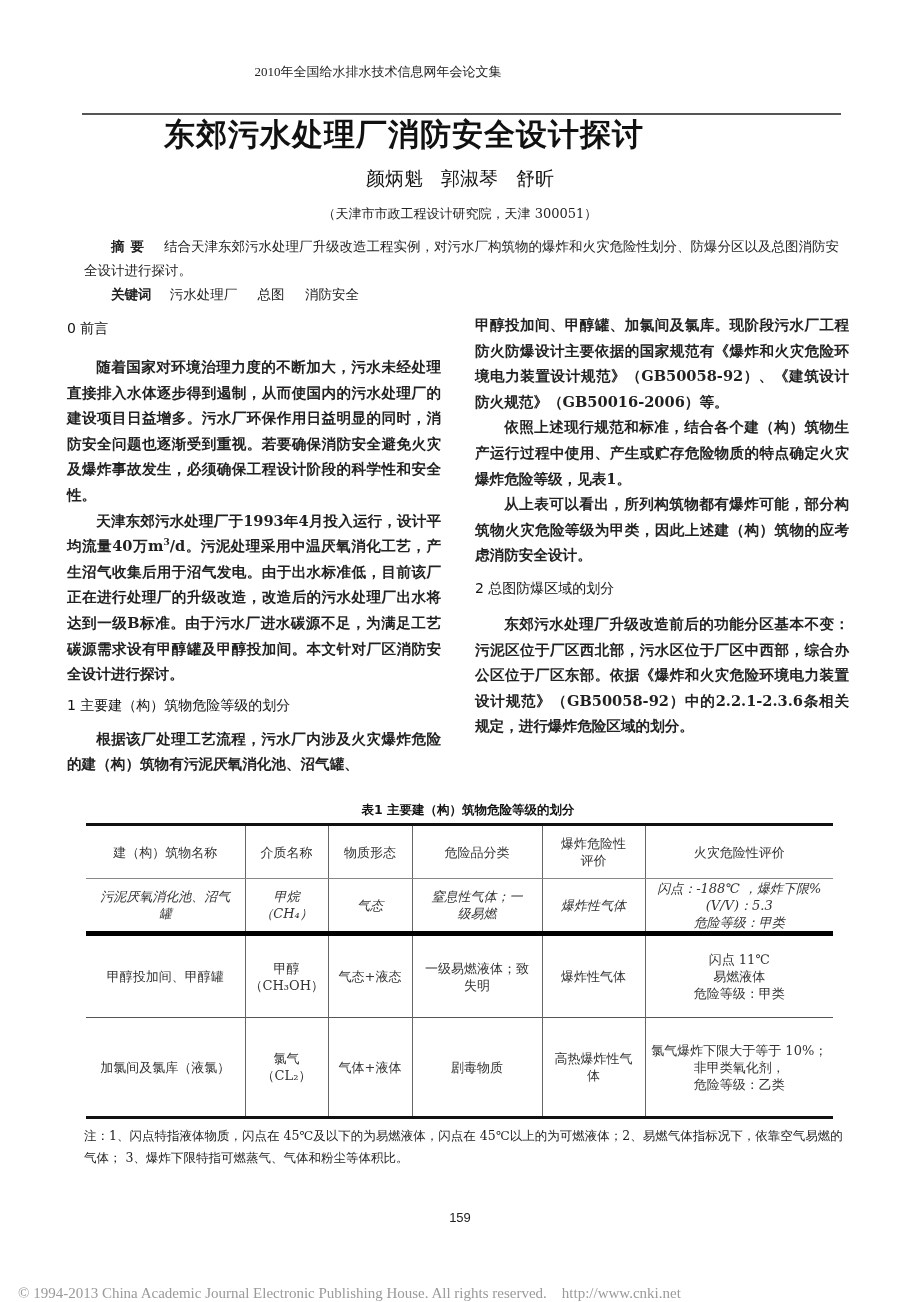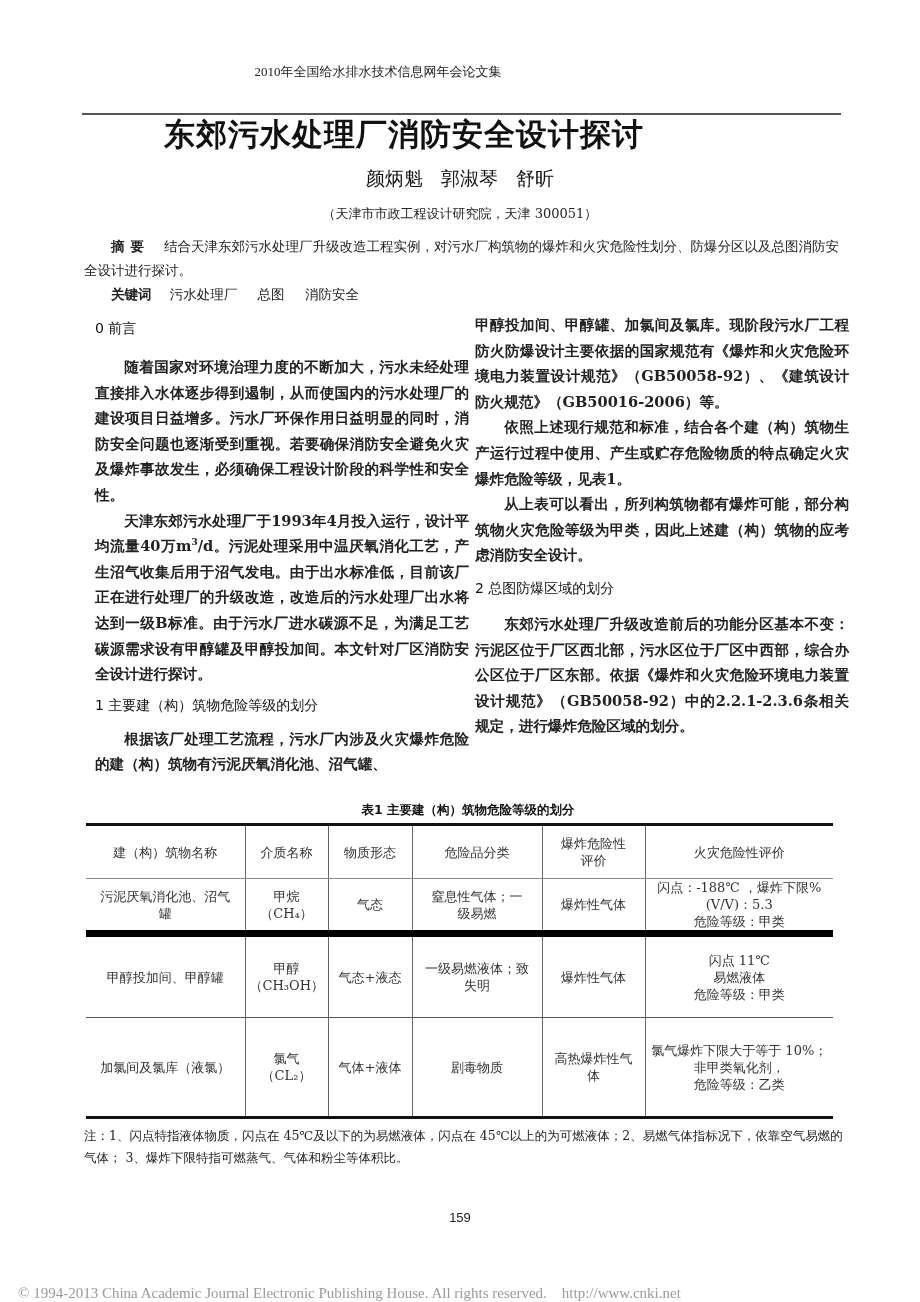--- a/index.html
+++ b/index.html
@@ -37,21 +37,21 @@
       font-size: 13.5px; line-height: 24px; color: #222;
     }
     .abstract p { margin: 0; text-indent: 2em; }
     .abstract .label { font-weight: bold; font-family: "DejaVu Sans", "Liberation Sans", sans-serif; margin-right: 14px; letter-spacing: 6px; }
     .keywords .label { letter-spacing: 0; }
     .keywords .kw { margin-right: 16px; }
     .col {
       position: absolute; width: 374px;
       font-size: 14.6px; line-height: 25.6px; color: #222;
     }
-    .col-left { left: 95px; top: 316px; }
+    .col-left { left: 67px; top: 316px; }
     .col-right { left: 475px; top: 312px; }
     .col p { margin: 0; text-align: justify; font-weight: bold; }
     .col p.indent { text-indent: 2em; }
     .sec-head {
       font-family: "DejaVu Sans", "Liberation Sans", sans-serif;
       font-size: 14px; font-weight: normal; color: #111;
       margin: 0; height: 25px; line-height: 25px;
     }
     .sec-gap { height: 13px; }
     .sup { font-size: 9px; vertical-align: super; line-height: 0; }
@@ -67,21 +67,21 @@
     }
     table.hazard td, table.hazard th {
       border-left: 1px solid #666; border-right: 1px solid #666;
       text-align: center; vertical-align: middle;
       font-weight: normal; line-height: 17px; padding: 0 4px;
     }
     table.hazard tr > :first-child { border-left: none; }
     table.hazard tr > :last-child { border-right: none; }
     table.hazard thead tr { border-top: 3px solid #111; height: 54px; }
     table.hazard thead th { border-bottom: 1px solid #888; }
-    table.hazard tbody tr.r1 { height: 55px; border-bottom: 7px solid #000000; }
+    table.hazard tbody tr.r1 { height: 55px; border-bottom: 5px solid #000000; font-style: italic; }
     table.hazard tbody tr.r2 { height: 84px; border-bottom: 1px solid #555; }
     table.hazard tbody tr.r3 { height: 100px; border-bottom: 3px solid #111; }
     .cell-line { display: block; }
     .notes {
       position: absolute; left: 84px; width: 760px; top: 1125px;
       font-size: 12.5px; line-height: 22px; color: #222;
     }
     .page-number {
       position: absolute; left: 0; width: 920px; top: 1210px;
       text-align: center; font-size: 13px; color: #222;

